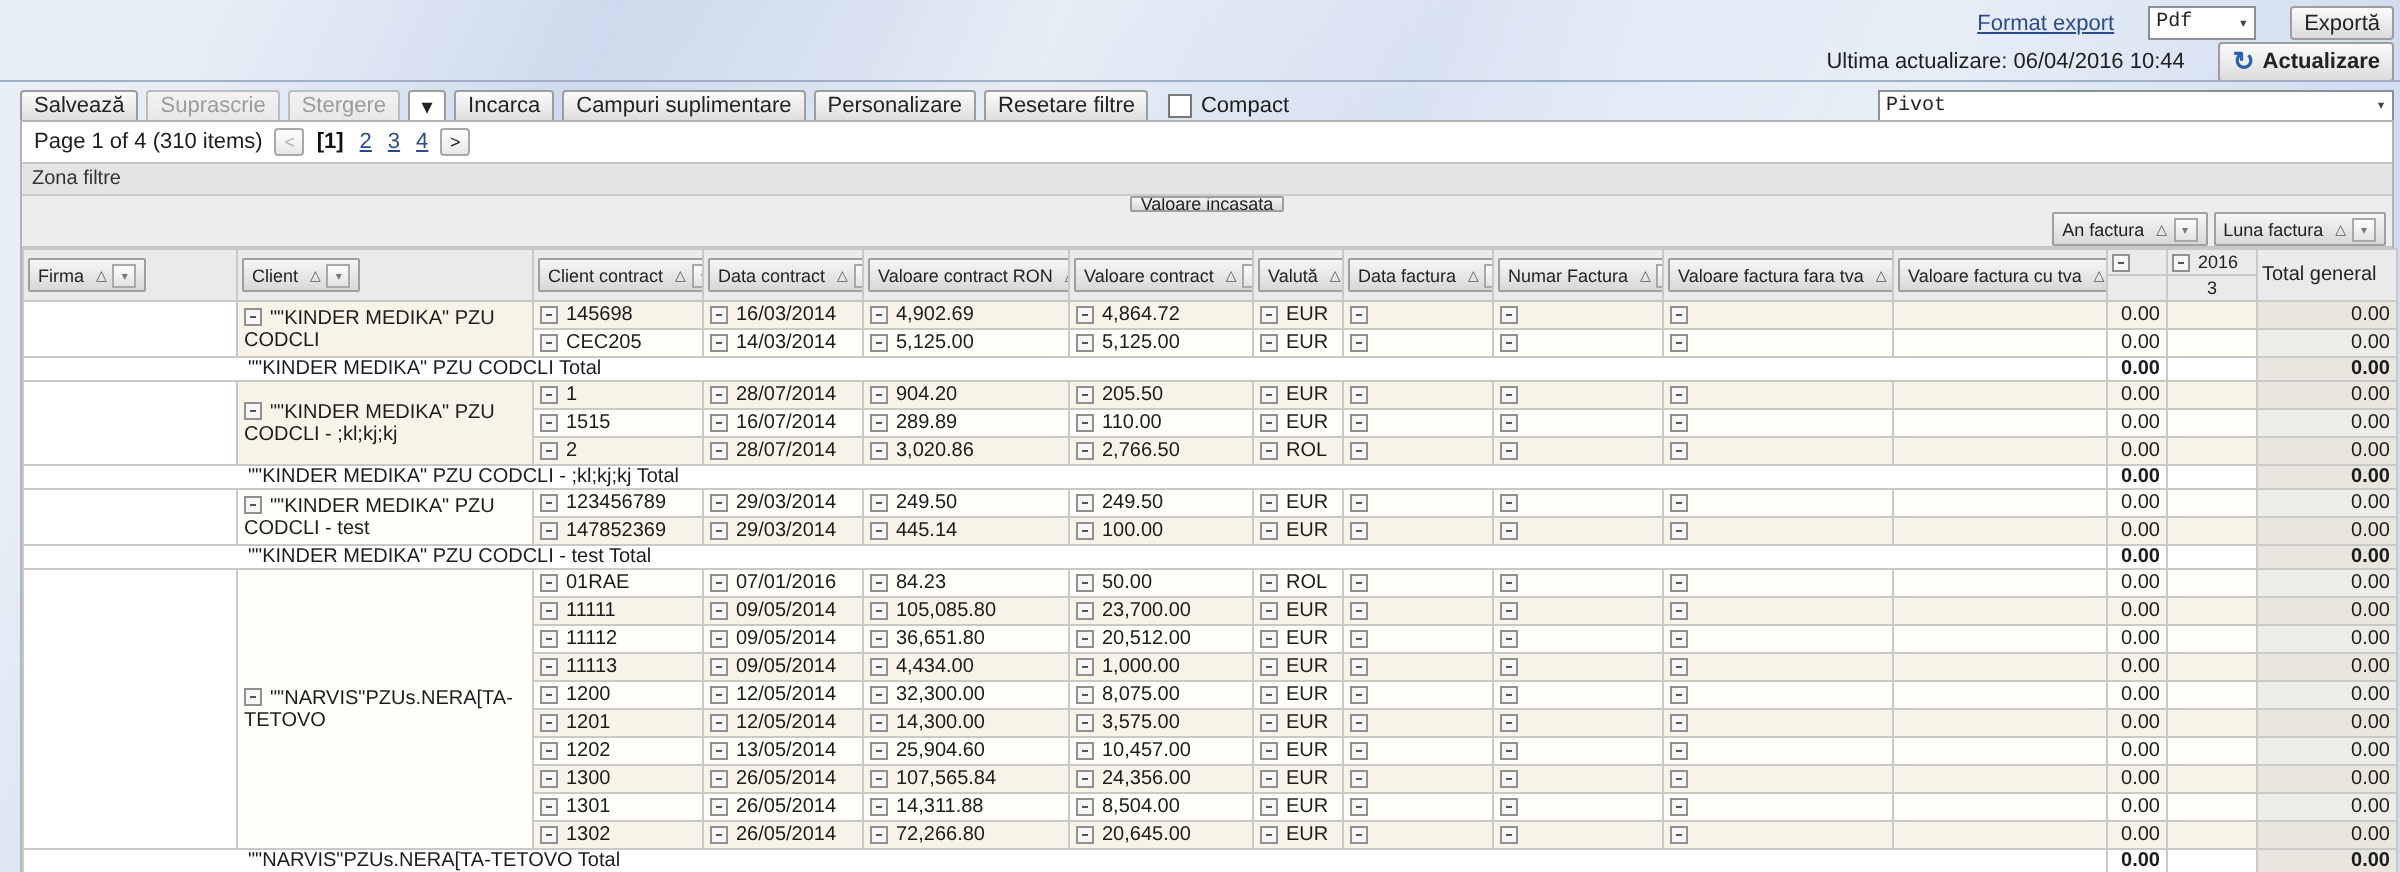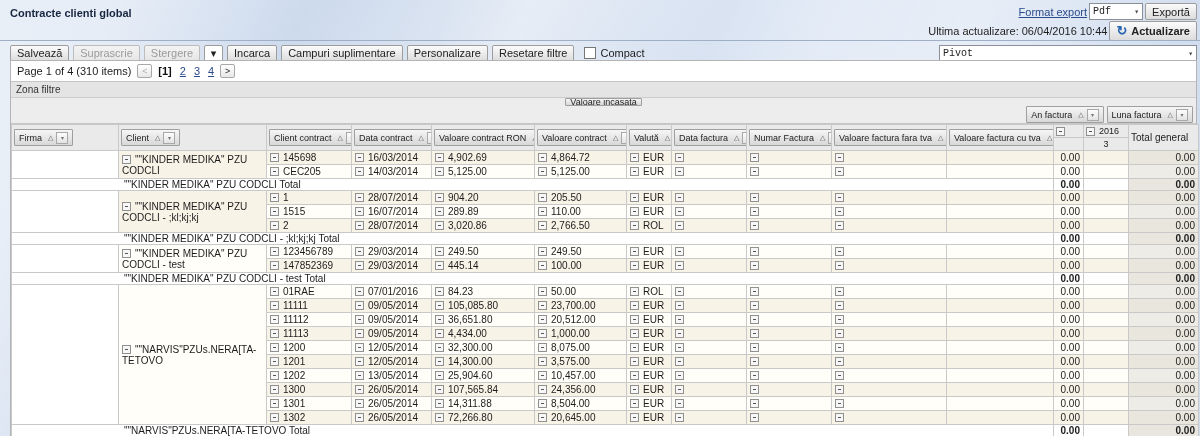--- a/index.html
+++ b/index.html
@@ -10,21 +10,21 @@
     color:#1c1c1c;
     background:
       linear-gradient(115deg, rgba(255,255,255,.45) 8%, rgba(255,255,255,0) 22%, rgba(255,255,255,.5) 38%, rgba(255,255,255,0) 52%, rgba(255,255,255,.35) 70%, rgba(255,255,255,0) 85%),
       linear-gradient(100deg, #d6e1f1, #c9d7eb 35%, #dfe8f5 65%, #cfdcee);
   }
   
   .page-header { position:absolute; left:10px; right:3px; top:0; height:40px; }
   .titles { position:absolute; left:0; top:5px; }
   .title-line { font-size:11px; font-weight:bold; color:#162540; line-height:16px; white-space:nowrap; }
   .hdr-right { position:absolute; right:0; top:2px; text-align:right; }
-  .hdr-row1, .hdr-row2 { display:flex; align-items:center; justify-content:flex-end; gap:2px; height:19px; }
+  .hdr-row1, .hdr-row2 { display:flex; align-items:center; justify-content:flex-end; gap:17px; height:19px; }
   a.link { font-size:11px; color:#2b4a8b; text-decoration:underline; cursor:pointer; }
   .selectbox { display:inline-flex; align-items:center; justify-content:space-between; background:#fff; border:1px solid #8a8f98; height:17px; font-size:10px; padding:0 3px; color:#222;font-family:Liberation Mono, monospace; }
   .selectbox .caret { color:#444; font-size:8px; margin-left:6px; }
   .btn { display:inline-flex; align-items:center; justify-content:center; gap:4px; height:17px; padding:0 6px; font-size:11px; color:#222;
          background:linear-gradient(#fbfbfb,#dcdcdc); border:1px solid #9d9d9d; border-radius:2px; cursor:pointer; white-space:nowrap; }
   .btn.disabled { color:#9b9b9b; background:linear-gradient(#f3f3f3,#e6e6e6); border-color:#bcbcbc; cursor:default; }
   .btn.tall { height:20px; font-weight:bold; }
   .refresh-glyph { color:#2563b0; font-weight:bold; font-size:13px; line-height:12px; }
   .updated-text { font-size:11px; color:#1e1e1e; }
   .top-sep { position:absolute; left:0; right:0; top:40px; border-top:1px solid #9fb0c6; }
@@ -77,21 +77,20 @@
   
   .cl { display:inline-block; width:9px; height:9px; border:1px solid #909090; background:#f7f7f7; position:relative; vertical-align:-1px; margin-right:4px; flex:none; }
   .cl::after { content:""; position:absolute; left:2px; right:2px; top:3px; height:1px; background:#555; }
   .cellflex { display:flex; align-items:center; }
 </style>
 </head>
 <body>
 
 <div class="page-header">
   <div class="titles">
-    <div class="title-line">Contracte clienti global</div>
   </div>
   <div class="hdr-right">
     <div class="hdr-row1">
       <a class="link">Format export</a>
       <span class="selectbox" style="width:54px;">
         <span>Pdf</span>
         <span class="caret">▾</span>
       </span>
       <button class="btn">Exportă</button>
     </div>

